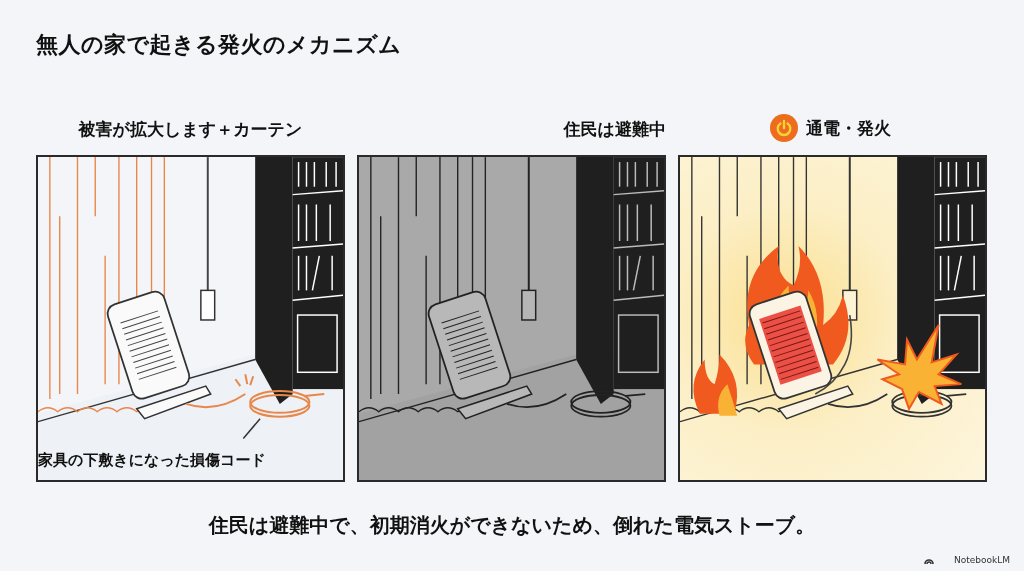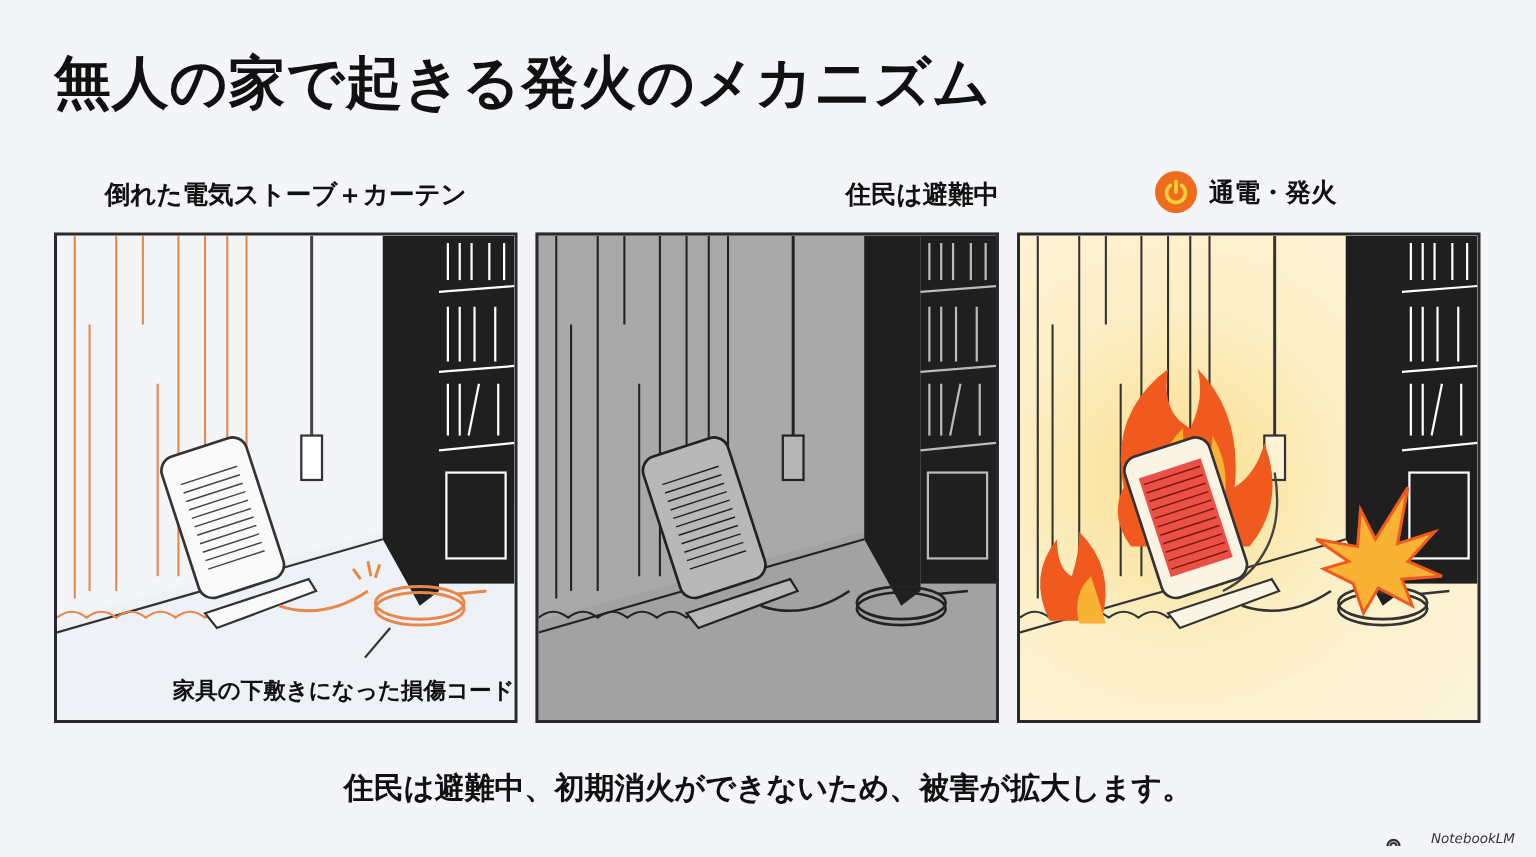--- a/index.html
+++ b/index.html
@@ -5,56 +5,56 @@
   html, body { margin:0; padding:0; }
   body {
     width:1024px; height:571px; overflow:hidden;
     background:#f3f5f8;
     font-family:"DejaVu Sans", "Liberation Sans", sans-serif;
     color:#111;
     position:relative;
   }
   .title {
     position:absolute; left:36px; top:30px;
-    font-size:38px; font-weight:bold; letter-spacing:0.5px;
+    font-size:22px; font-weight:bold; letter-spacing:0.5px;
   }
   .caption {
     position:absolute; top:118px; font-size:17px; font-weight:bold;
     text-align:center;
     display:flex; align-items:center; gap:8px; justify-content:center;
   }
   .panel {
     position:absolute; top:155px; width:309px; height:327px;
     border:2px solid #2a2a2a; box-sizing:border-box; overflow:hidden;
   }
   .panel svg { position:absolute; left:0; top:0; width:100%; height:100%; }
   .panel-note {
-    position:absolute; left:0; right:0; bottom:10px; text-align:right;
+    position:absolute; left:0; right:0; bottom:10px; text-align:left;
     font-size:15px; font-weight:bold;
   }
   .footer {
     position:absolute; left:0; right:0; top:512px; text-align:center;
     font-size:20px; font-weight:bold;
   }
   .brand {
     position:absolute; right:14px; bottom:6px; font-size:9px; color:#333;
-    display:flex; align-items:center; gap:20px;font-style:italic;
+    display:flex; align-items:center; gap:20px;
   }
   .power-icon {
     width:28px; height:28px; border-radius:50%;
     background:#ee6c1e; display:inline-flex; align-items:center; justify-content:center;
   }
 </style>
 </head>
 <body>
 
 <div class="title">無人の家で起きる発火のメカニズム</div>
 
 <div class="caption" style="left:36px;width:309px;">
-  <span>倒れた電気ストーブ＋カーテン</span>
+  <span>被害が拡大します＋カーテン</span>
 </div>
 <div class="caption" style="left:357px;width:309px;justify-content:flex-end;">
   <span>住民は避難中</span>
 </div>
 <div class="caption" style="left:676px;width:309px;top:114px;">
   <span class="power-icon">
     <svg width="18" height="18" viewBox="0 0 20 20">
         <path d="M6 5 A7 7 0 1 0 14 5" fill="none" stroke="#f7d23a" stroke-width="2.6" stroke-linecap="round"></path>
         <line x1="10" y1="2" x2="10" y2="10" stroke="#f7d23a" stroke-width="2.6" stroke-linecap="round"></line>
       </svg>
@@ -271,21 +271,21 @@
       <path d="M150,250 q30,10 60,-10"></path>
       <ellipse cx="245" cy="248" rx="30" ry="11"></ellipse>
         <ellipse cx="245" cy="252" rx="30" ry="11"></ellipse>
       <line x1="270" y1="242" x2="290" y2="240"></line>
     </g>
 
     <polygon points="225,235 205,225 222,220 200,205 228,210 230,185 240,205 262,170 255,208 280,200 262,220 285,230 258,232 265,250 242,238 232,255" fill="#f9b233" stroke="#f05a1e" stroke-width="2"></polygon>
   </svg>
 </div>
 
-<div class="footer">住民は避難中、初期消火ができないため、被害が拡大します。</div>
+<div class="footer">住民は避難中で、初期消火ができないため、倒れた電気ストーブ。</div>
 
 <div class="brand">
   <svg width="10" height="8" viewBox="0 0 10 8">
       <path d="M1,8 A4,4 0 0 1 9,8" fill="none" stroke="#333" stroke-width="1.6"></path>
       <path d="M3,8 A2,2 0 0 1 7,8" fill="none" stroke="#333" stroke-width="1.4"></path>
     </svg>
   <span>NotebookLM</span>
 </div>
 
 </body></html>

